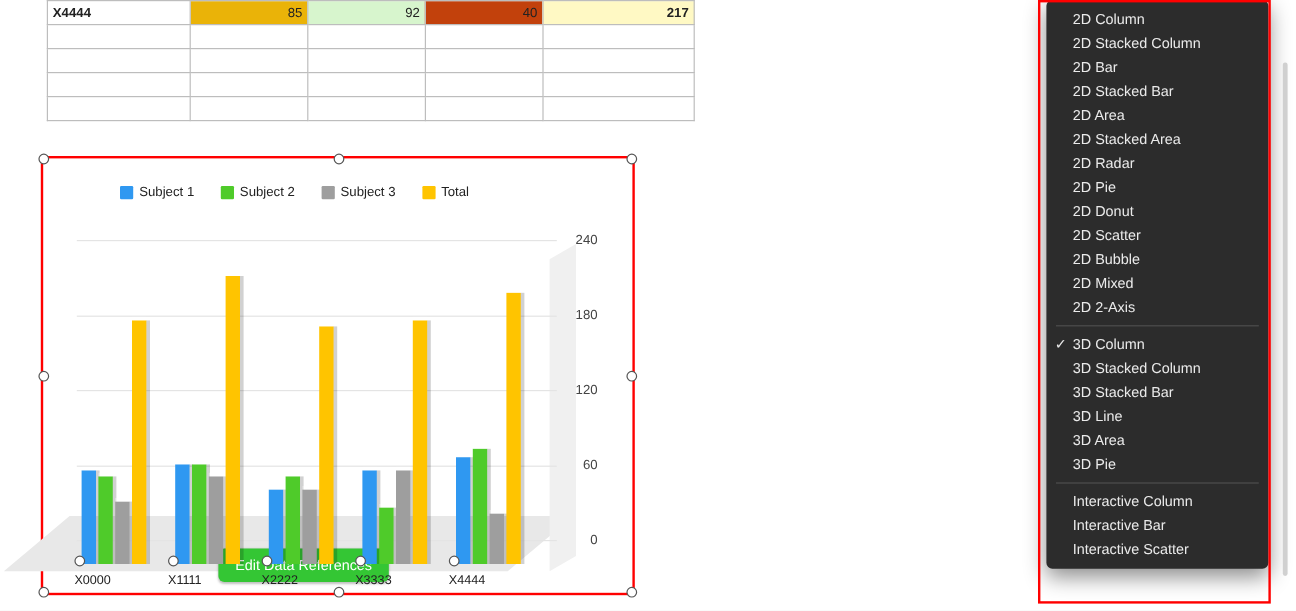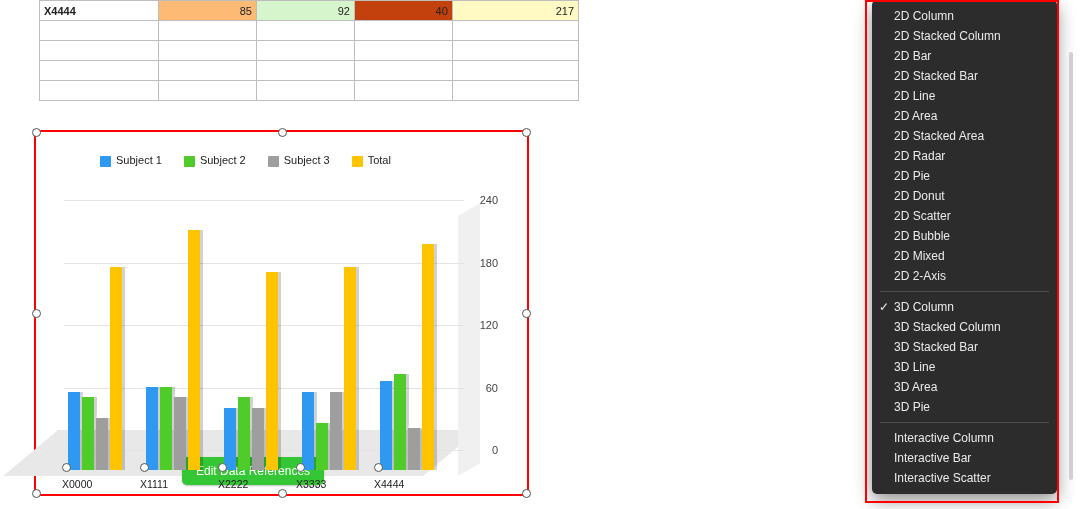--- a/index.html
+++ b/index.html
@@ -2,24 +2,24 @@
 <html><head>
 <meta charset="utf-8">
 <style>
 html,body{margin:0;padding:0;font-family:-apple-system,Helvetica,Arial,sans-serif;font-size:12px;color:#222;background:#f2f2f2}
 #stage{position:relative;width:1080px;height:509px;background:#fff;overflow:hidden}
 
 
 #sheet{position:absolute;left:39px;top:0;width:540px;border-collapse:collapse}
 #sheet td{border:1px solid #bdbdbd;height:19px;padding:0 4px;font-size:11px;text-align:right;background:#fff}
 #sheet td.lbl{text-align:left;font-weight:bold;background:#fff;width:110px}
-#sheet tr.data td.c1{background:#fdba74}
+#sheet tr.data td.c1{background:#eab308}
 #sheet tr.data td.c2{background:#d7f5cd}
 #sheet tr.data td.c3{background:#c2410c}
-#sheet tr.data td.c4{background:#fff9c4;font-weight:normal}
+#sheet tr.data td.c4{background:#fff9c4;font-weight:bold}
 
 
 #chart-box{position:absolute;left:34px;top:130px;width:491px;height:362px;border:2px solid #ff0000;background:#fff}
 #legend{position:absolute;top:22px;left:64px;display:flex;gap:22px;font-size:11px}
 #legend .sw{width:11px;height:11px;display:inline-block;margin-right:5px;vertical-align:middle;border-radius:1px}
 
 
 #plot{position:absolute;left:28px;top:68px;width:400px;height:270px}
 #axis{position:absolute;right:-34px;top:0;height:100%;width:30px;font-size:11px;color:#444}
 #axis span{position:absolute;right:0}
@@ -128,21 +128,20 @@
       <span class="hdl" style="left:50%;bottom:-4px;margin-left:-4px"></span>
   <span class="hdl" style="top:50%;left:-4px;margin-top:-4px"></span>
       <span class="hdl" style="top:50%;right:-4px;margin-top:-4px"></span>
 </div>
 
 <div id="menu">
       <div class="item">2D Column</div>
       <div class="item">2D Stacked Column</div>
       <div class="item">2D Bar</div>
       <div class="item">2D Stacked Bar</div>
-      <div class="item">2D Line</div>
       <div class="item">2D Area</div>
       <div class="item">2D Stacked Area</div>
       <div class="item">2D Radar</div>
       <div class="item">2D Pie</div>
       <div class="item">2D Donut</div>
       <div class="item">2D Scatter</div>
       <div class="item">2D Bubble</div>
       <div class="item">2D Mixed</div>
       <div class="item">2D 2-Axis</div>
       <div class="sep"></div>

